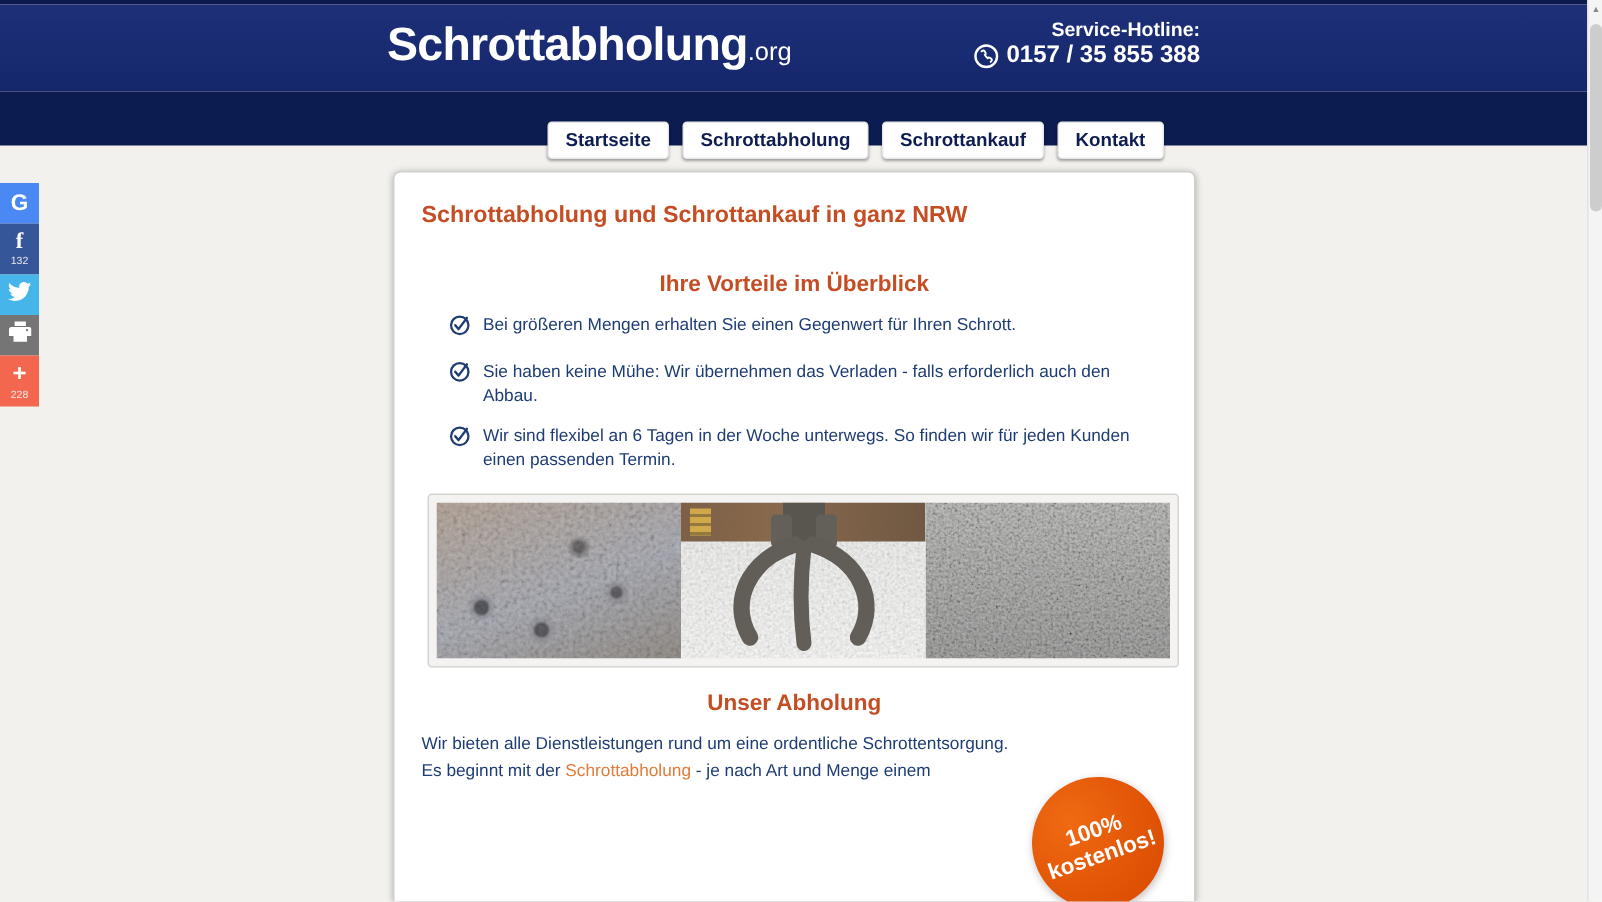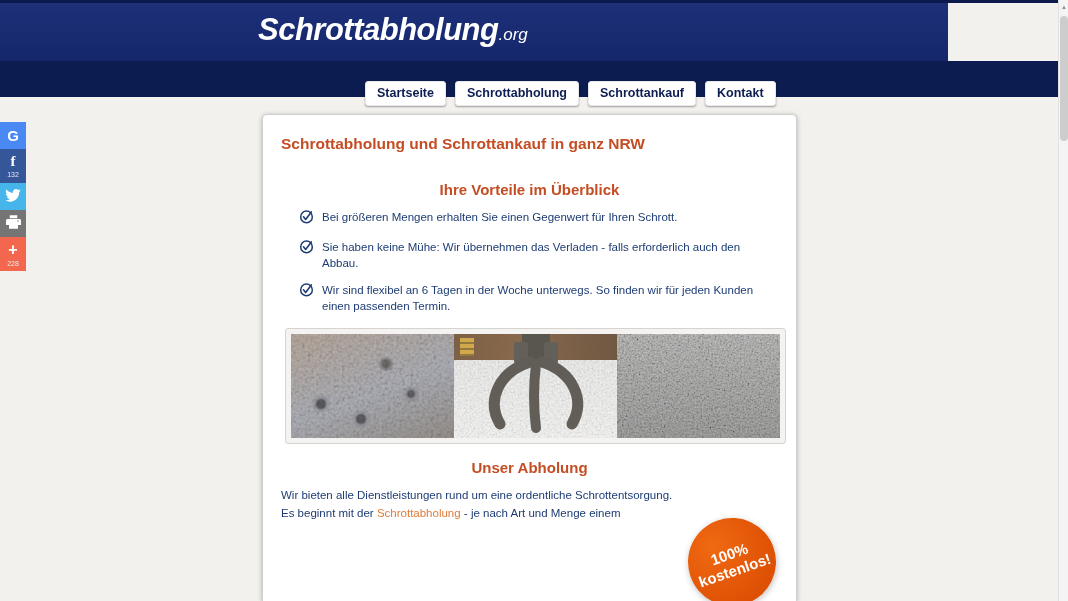--- a/index.html
+++ b/index.html
@@ -1,21 +1,21 @@
 <!DOCTYPE html>
 <html><head>
 <meta charset="utf-8">
 <style>
   * { margin:0; padding:0; box-sizing:border-box; }
   html,body { width:1068px; height:601px; overflow:hidden; }
   body { font-family:"Liberation Sans","DejaVu Sans",sans-serif; background:#f2f1ee; position:relative; }
 
   .top-line { position:absolute; left:0; top:0; width:1058px; height:3px; background:#0b1a4a; }
-  .header { position:absolute; left:0; top:3px; width:948px; height:58px;
-            background:linear-gradient(180deg,#1d3078 0%,#15266b 100%);font-style:italic; }
+  .header { position:absolute; left:0; top:3px; width:1058px; height:58px;
+            background:linear-gradient(180deg,#1d3078 0%,#15266b 100%); }
   .logo { position:absolute; left:258px; top:9px; color:#fff; white-space:nowrap; }
   .logo-main { font-size:31px; font-weight:bold; letter-spacing:-0.5px; }
   .logo-suffix { font-size:17px; font-weight:normal; }
   .hotline { position:absolute; left:610px; top:9px; width:190px; text-align:right; color:#fff; }
   .hotline-label { font-size:13px; font-weight:bold; }
   .hotline-number { font-size:16px; font-weight:bold; display:flex; align-items:center; justify-content:flex-end; gap:5px; margin-top:1px; }
   .phone-icon svg { display:block; }
 
   .nav { position:absolute; left:0; top:61px; width:1058px; height:36px; background:#0c1c50;
          display:flex; align-items:center; }
@@ -87,20 +87,30 @@
   .scroll-thumb { position:absolute; left:1px; top:16px; width:8px; height:125px; background:#cdcdcd; border-radius:4px; }
 </style>
 </head>
 <body>
 
 <div class="top-line"></div>
 
 <div class="header">
   <div class="logo"><span class="logo-main">Schrottabholung</span><span class="logo-suffix">.org</span></div>
   <div class="hotline">
+    <div class="hotline-label">Service-Hotline:</div>
+    <div class="hotline-number">
+      <span class="phone-icon">
+        <svg width="17" height="17" viewBox="0 0 17 17">
+          <circle cx="8.5" cy="8.5" r="7.2" fill="none" stroke="#fff" stroke-width="1.6"></circle>
+          <path d="M5.4 5.2 c1-.9 1.8-.6 2.2.2 l.5 1 c.2.5 0 .9-.5 1.2 c.5 1 1 1.6 1.9 2.2 c.4-.5.8-.6 1.3-.3 l.9.6 c.7.5.8 1.3-.2 2.1" fill="none" stroke="#fff" stroke-width="1.3" stroke-linecap="round"></path>
+        </svg>
+      </span>
+      <span>0157 / 35 855 388</span>
+    </div>
   </div>
 </div>
 
 <div class="nav">
   <div class="nav-inner">
     <button class="nav-btn">Startseite</button>
     <button class="nav-btn">Schrottabholung</button>
     <button class="nav-btn">Schrottankauf</button>
     <button class="nav-btn">Kontakt</button>
   </div>

